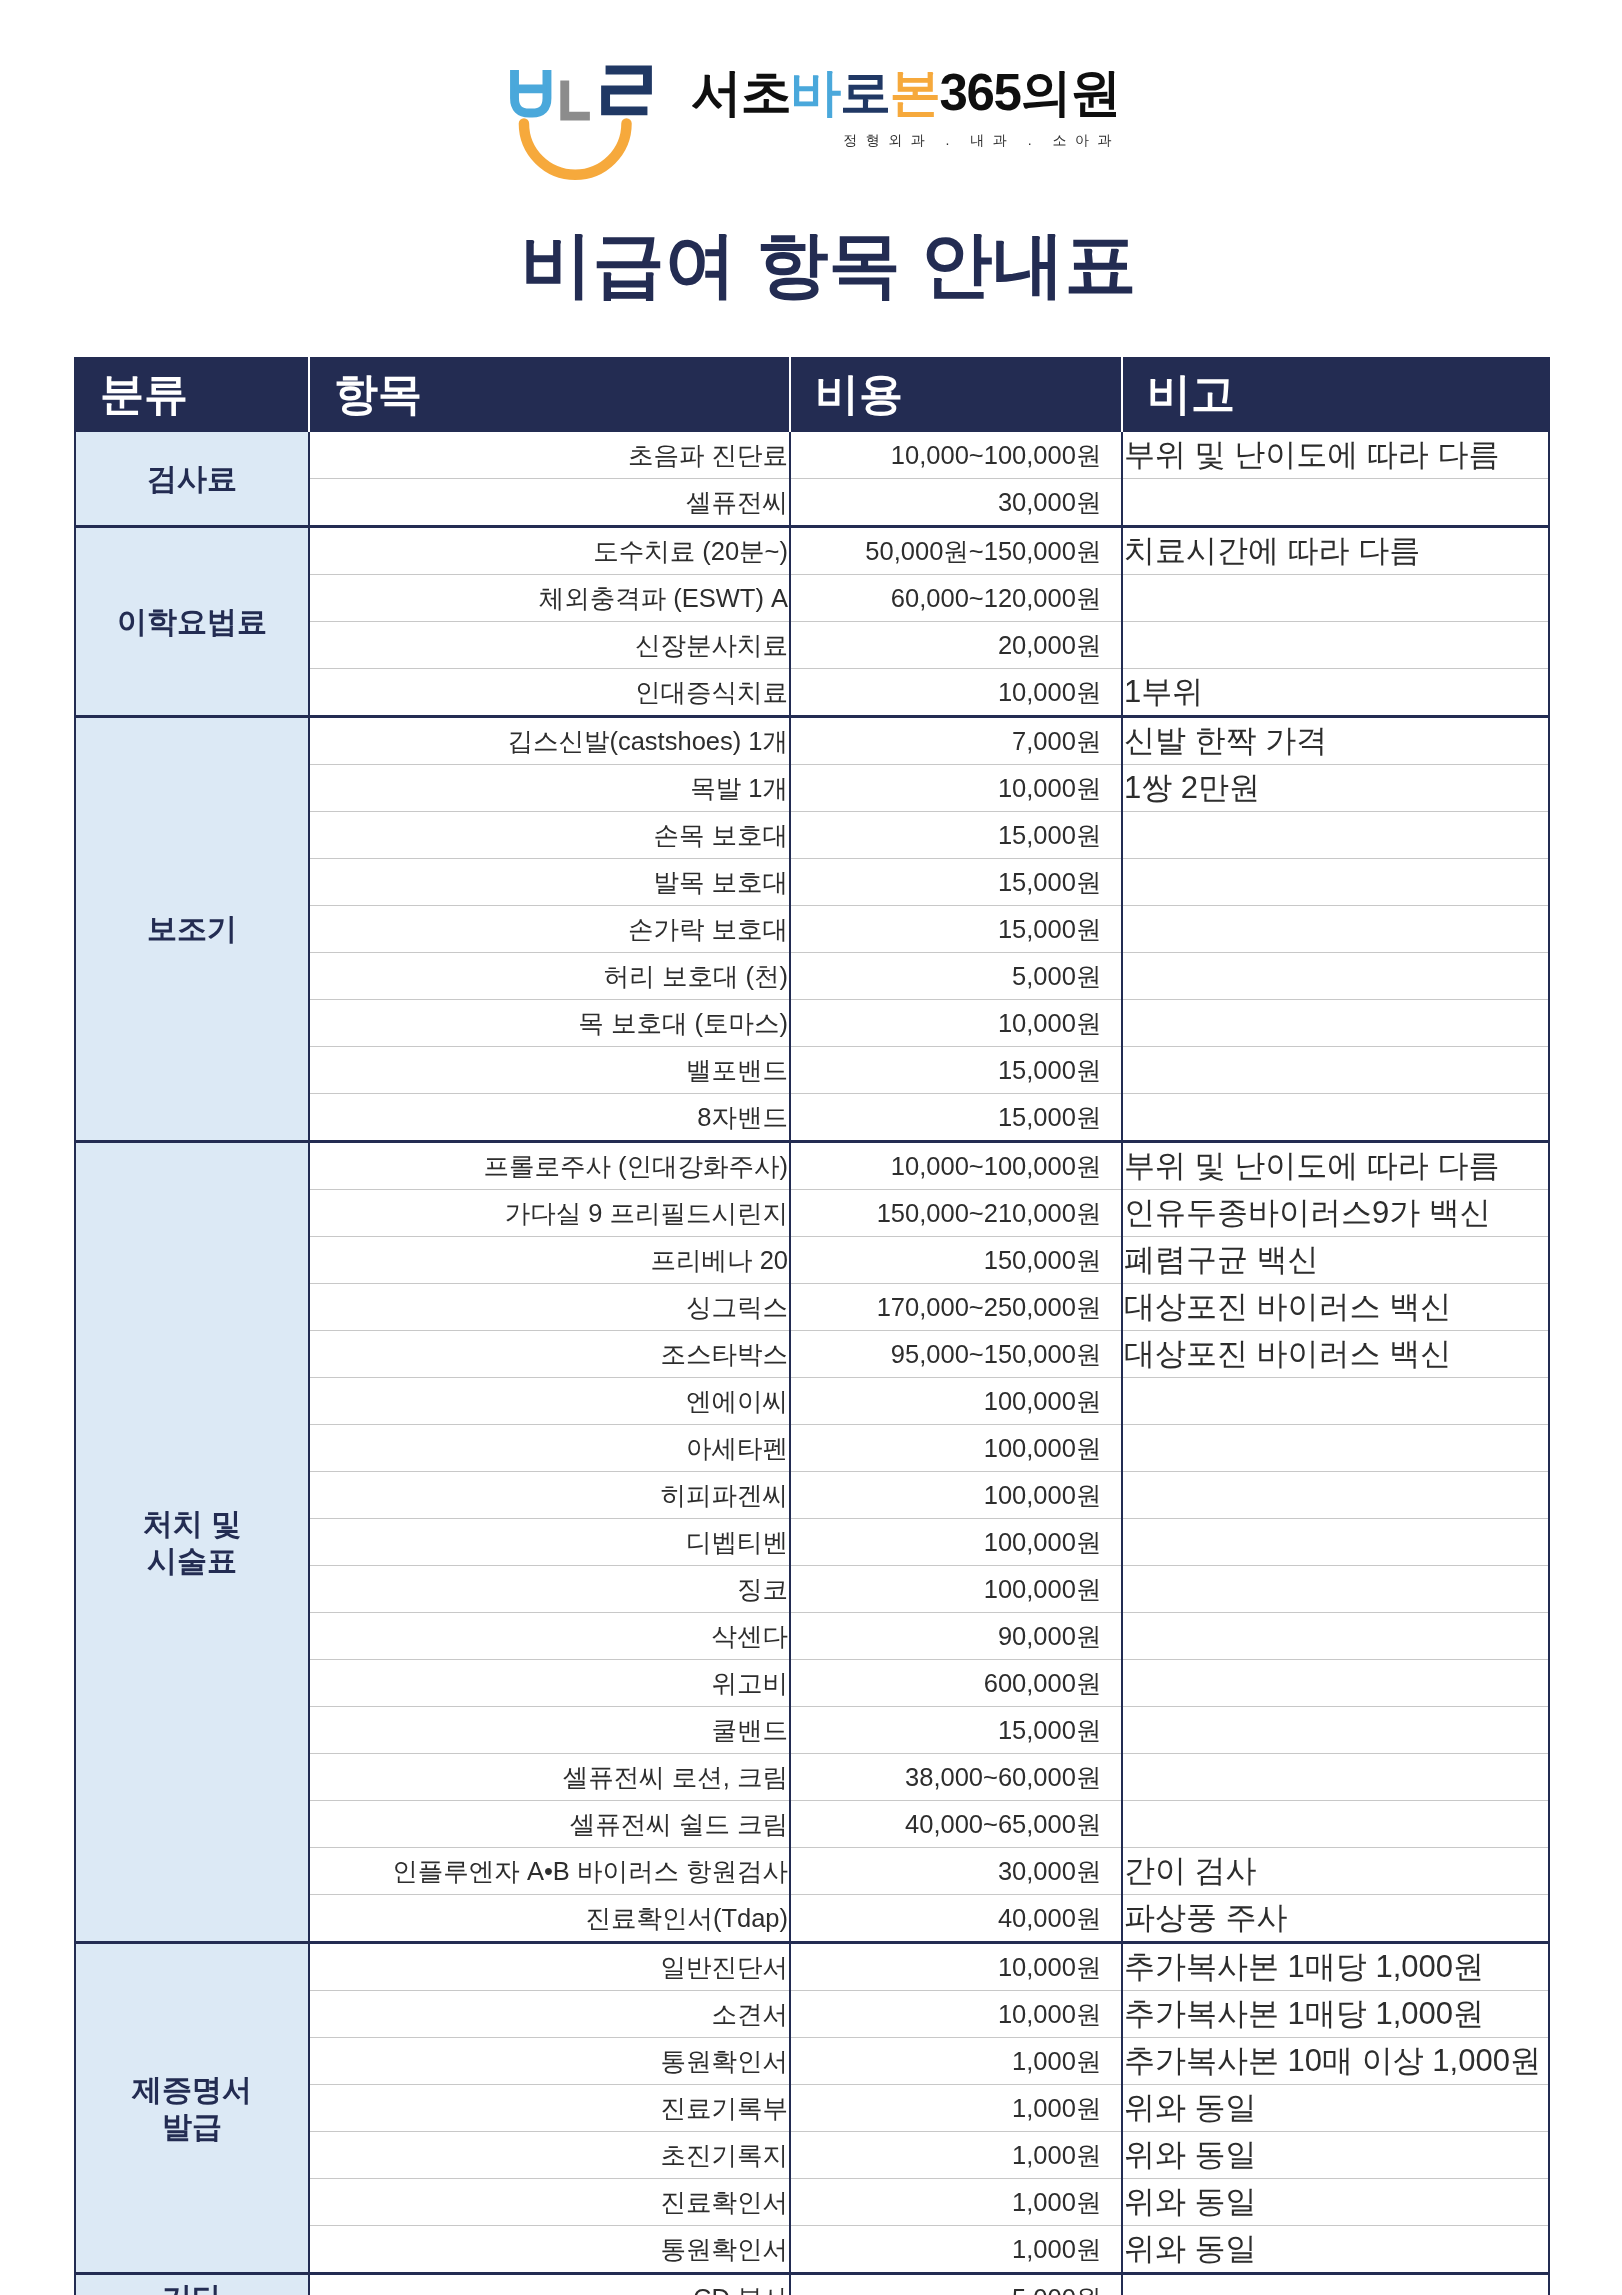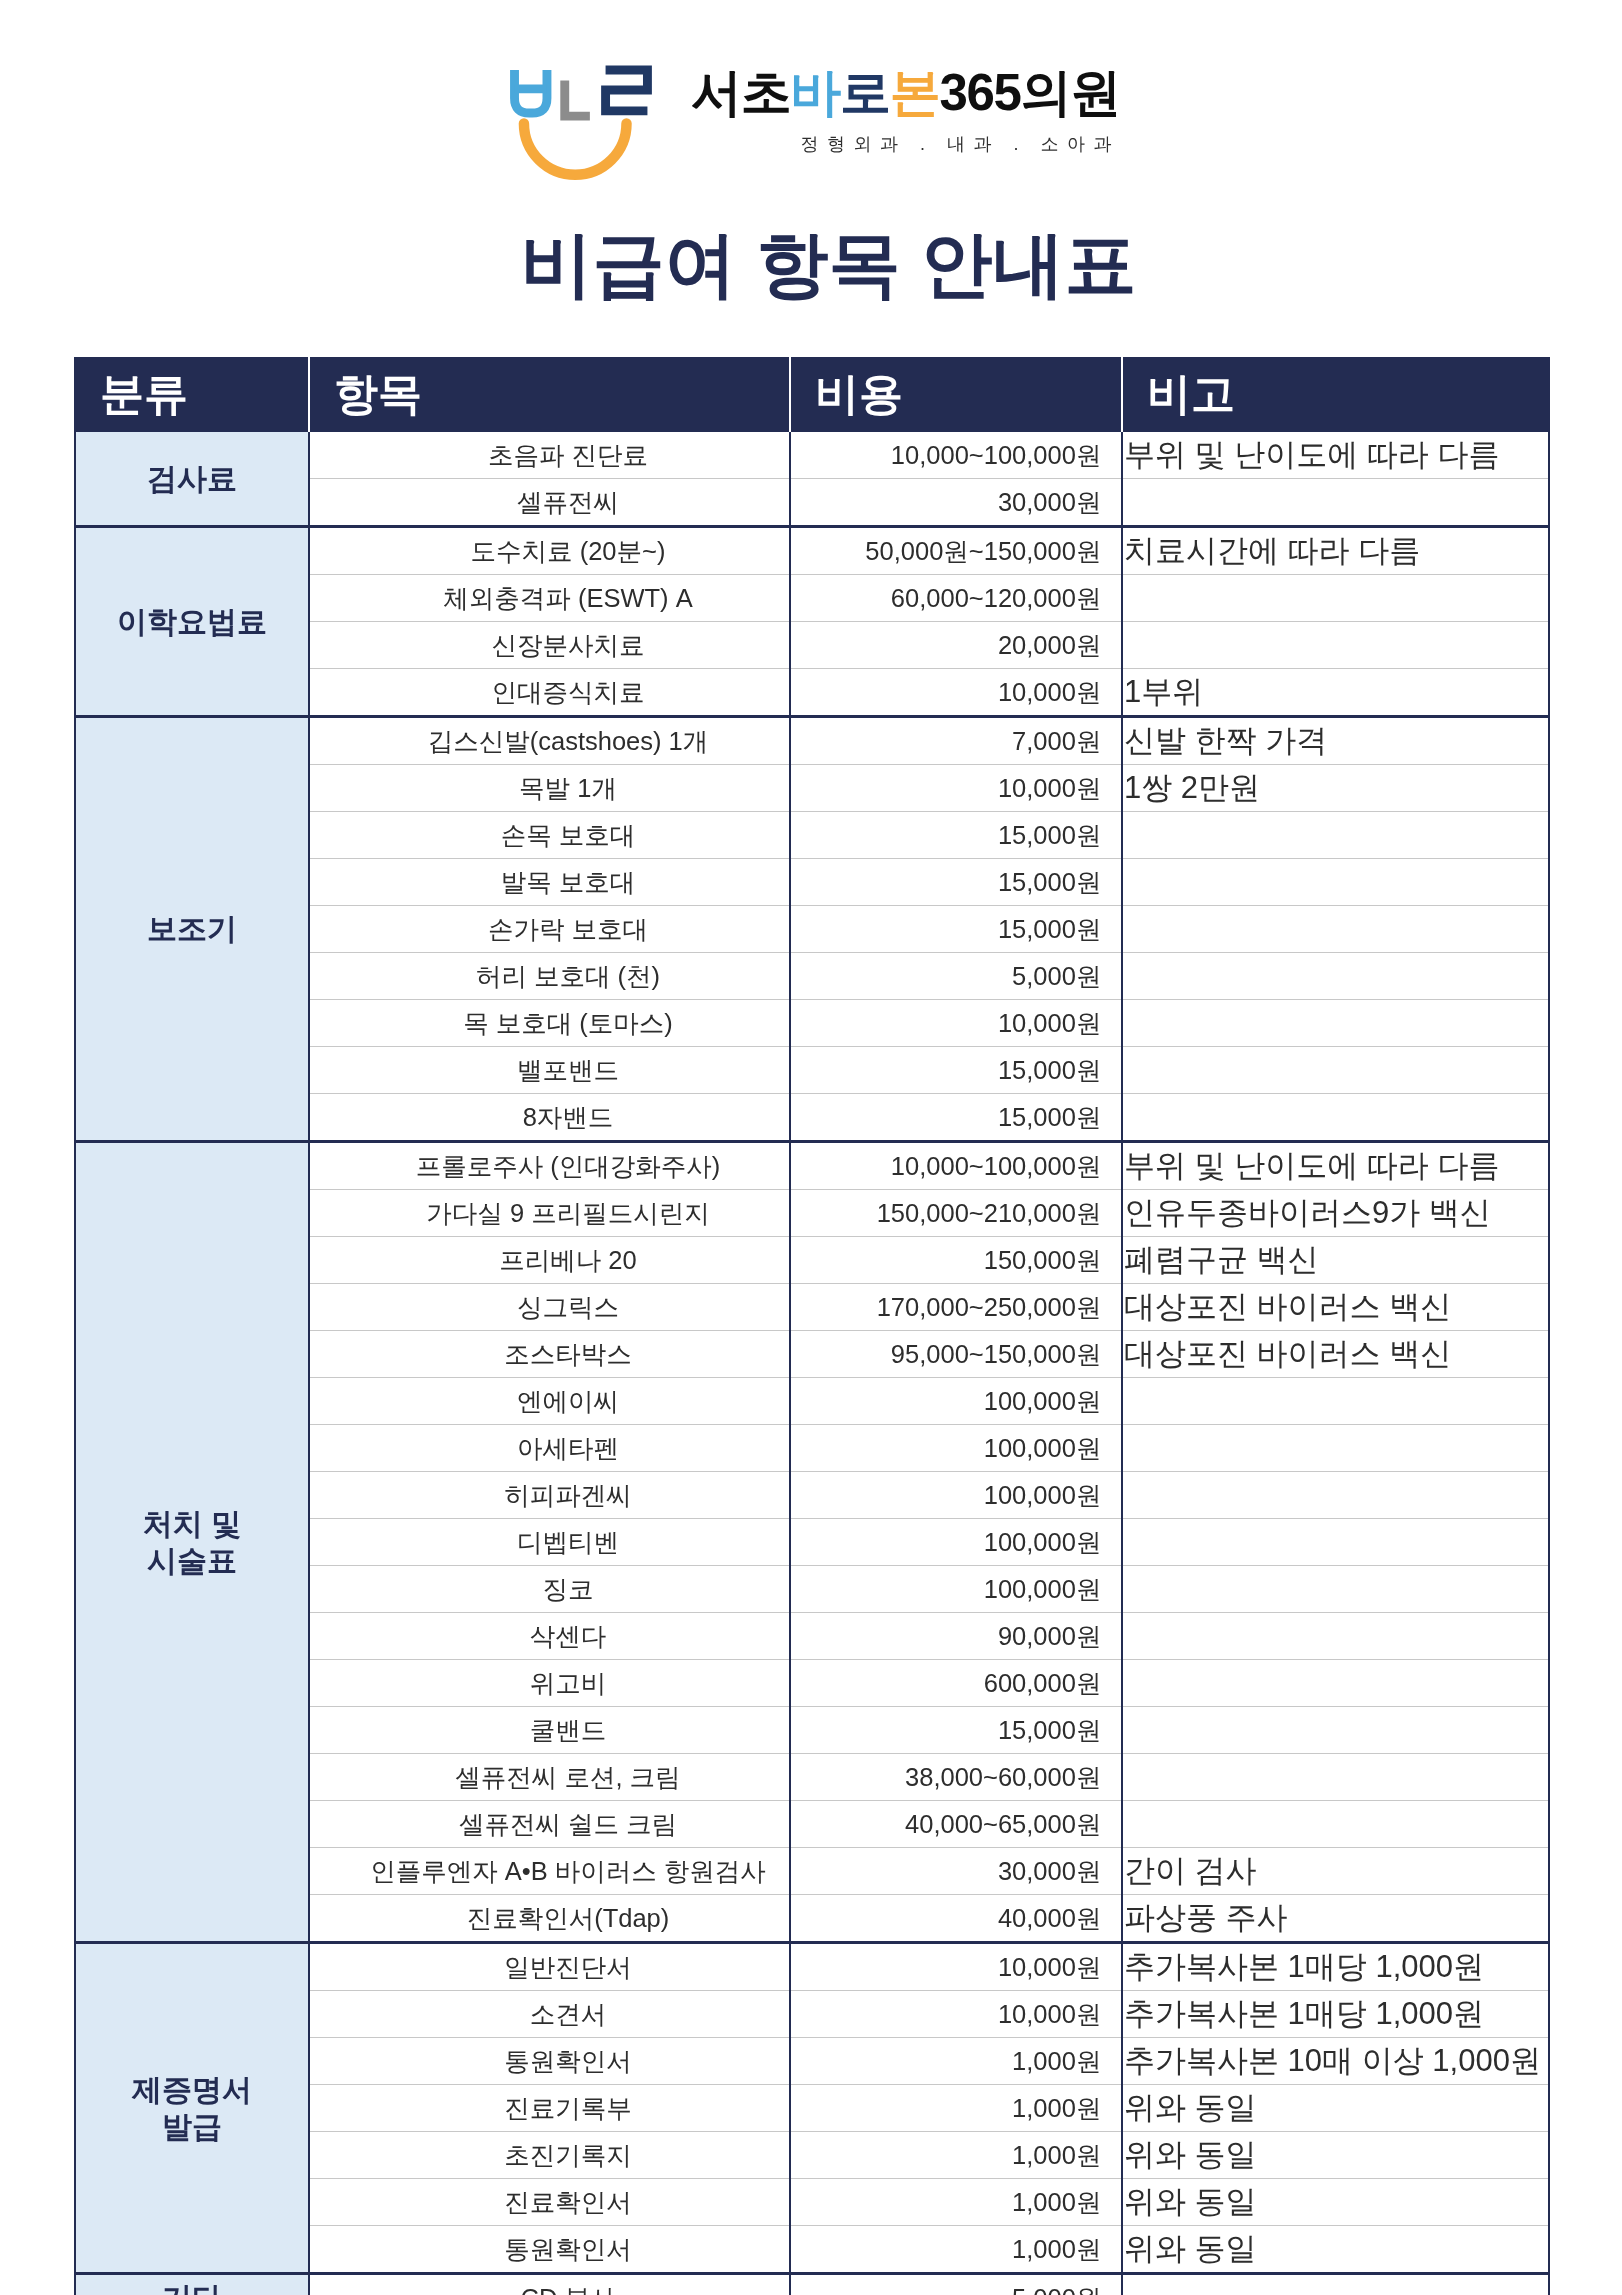--- a/index.html
+++ b/index.html
@@ -11,21 +11,21 @@
     position:absolute; top:63px; left:0; width:100%;
     display:flex; justify-content:center; align-items:flex-start; gap:31px;
   }
   .logo-mark { width:157px; height:124px; flex:0 0 auto; }
   .logo-textblock { display:flex; flex-direction:column; align-items:flex-end; }
   .logo-name {
     font-size:51px; font-weight:700; letter-spacing:-1.3px; line-height:1.0;
     white-space:nowrap; padding-top:3.9px;
   }
   .logo-subtitle {
-    margin-top:14.4px; font-size:18px; font-weight:500; color:#2f2f2f;
+    margin-top:14.4px; font-size:14px; font-weight:500; color:#2f2f2f;
     letter-spacing:8.5px; white-space:nowrap;
   }
 
   
   .title {
     position:absolute; top:200px; left:0; width:100%;
     margin:17px; text-align:center;
     font-size:72px; font-weight:900; color:#232c52; letter-spacing:0px;
   }
 
@@ -51,21 +51,21 @@
     overflow:hidden; white-space:nowrap;
   }
   tbody td.cat {
     border-left:none;
     background:#dce9f5; color:#232c52;
     font-weight:700; font-size:30px; text-align:center;
     white-space:pre-line; line-height:1.25;margin-top:20px;
   }
   tbody tr.section-start td { border-top:3.9px solid #232c52; }
   tbody tr:first-child td { border-top:none; }
-  td.item { text-align:center;  padding-left:38px; }
+  td.item { text-align:right;  padding-left:38px; }
   td.cost { text-align:right; padding-right:19.6px; }
   td.note { text-align:left; font-size:31px; }
 </style>
 </head>
 <body>
 
 <div class="page">
 
   <div class="logo-row">
     <svg class="logo-mark" viewBox="0 0 300 230" aria-hidden="true">

